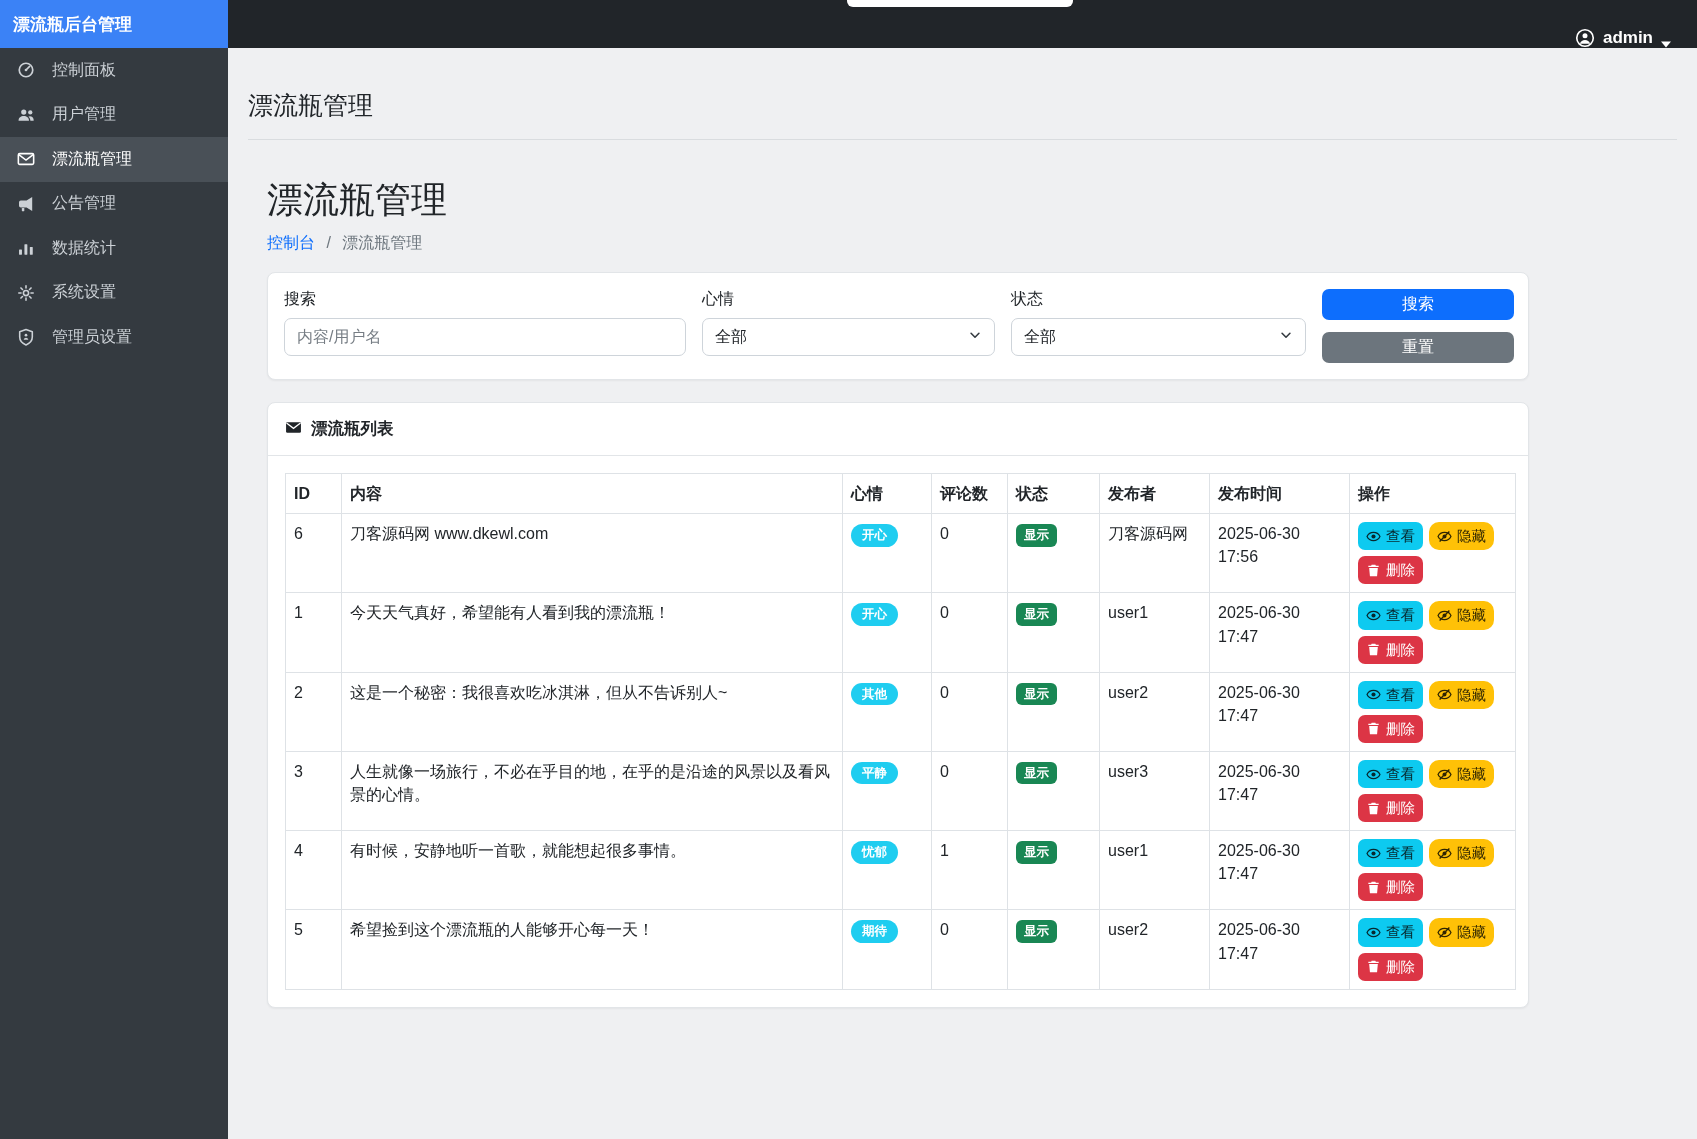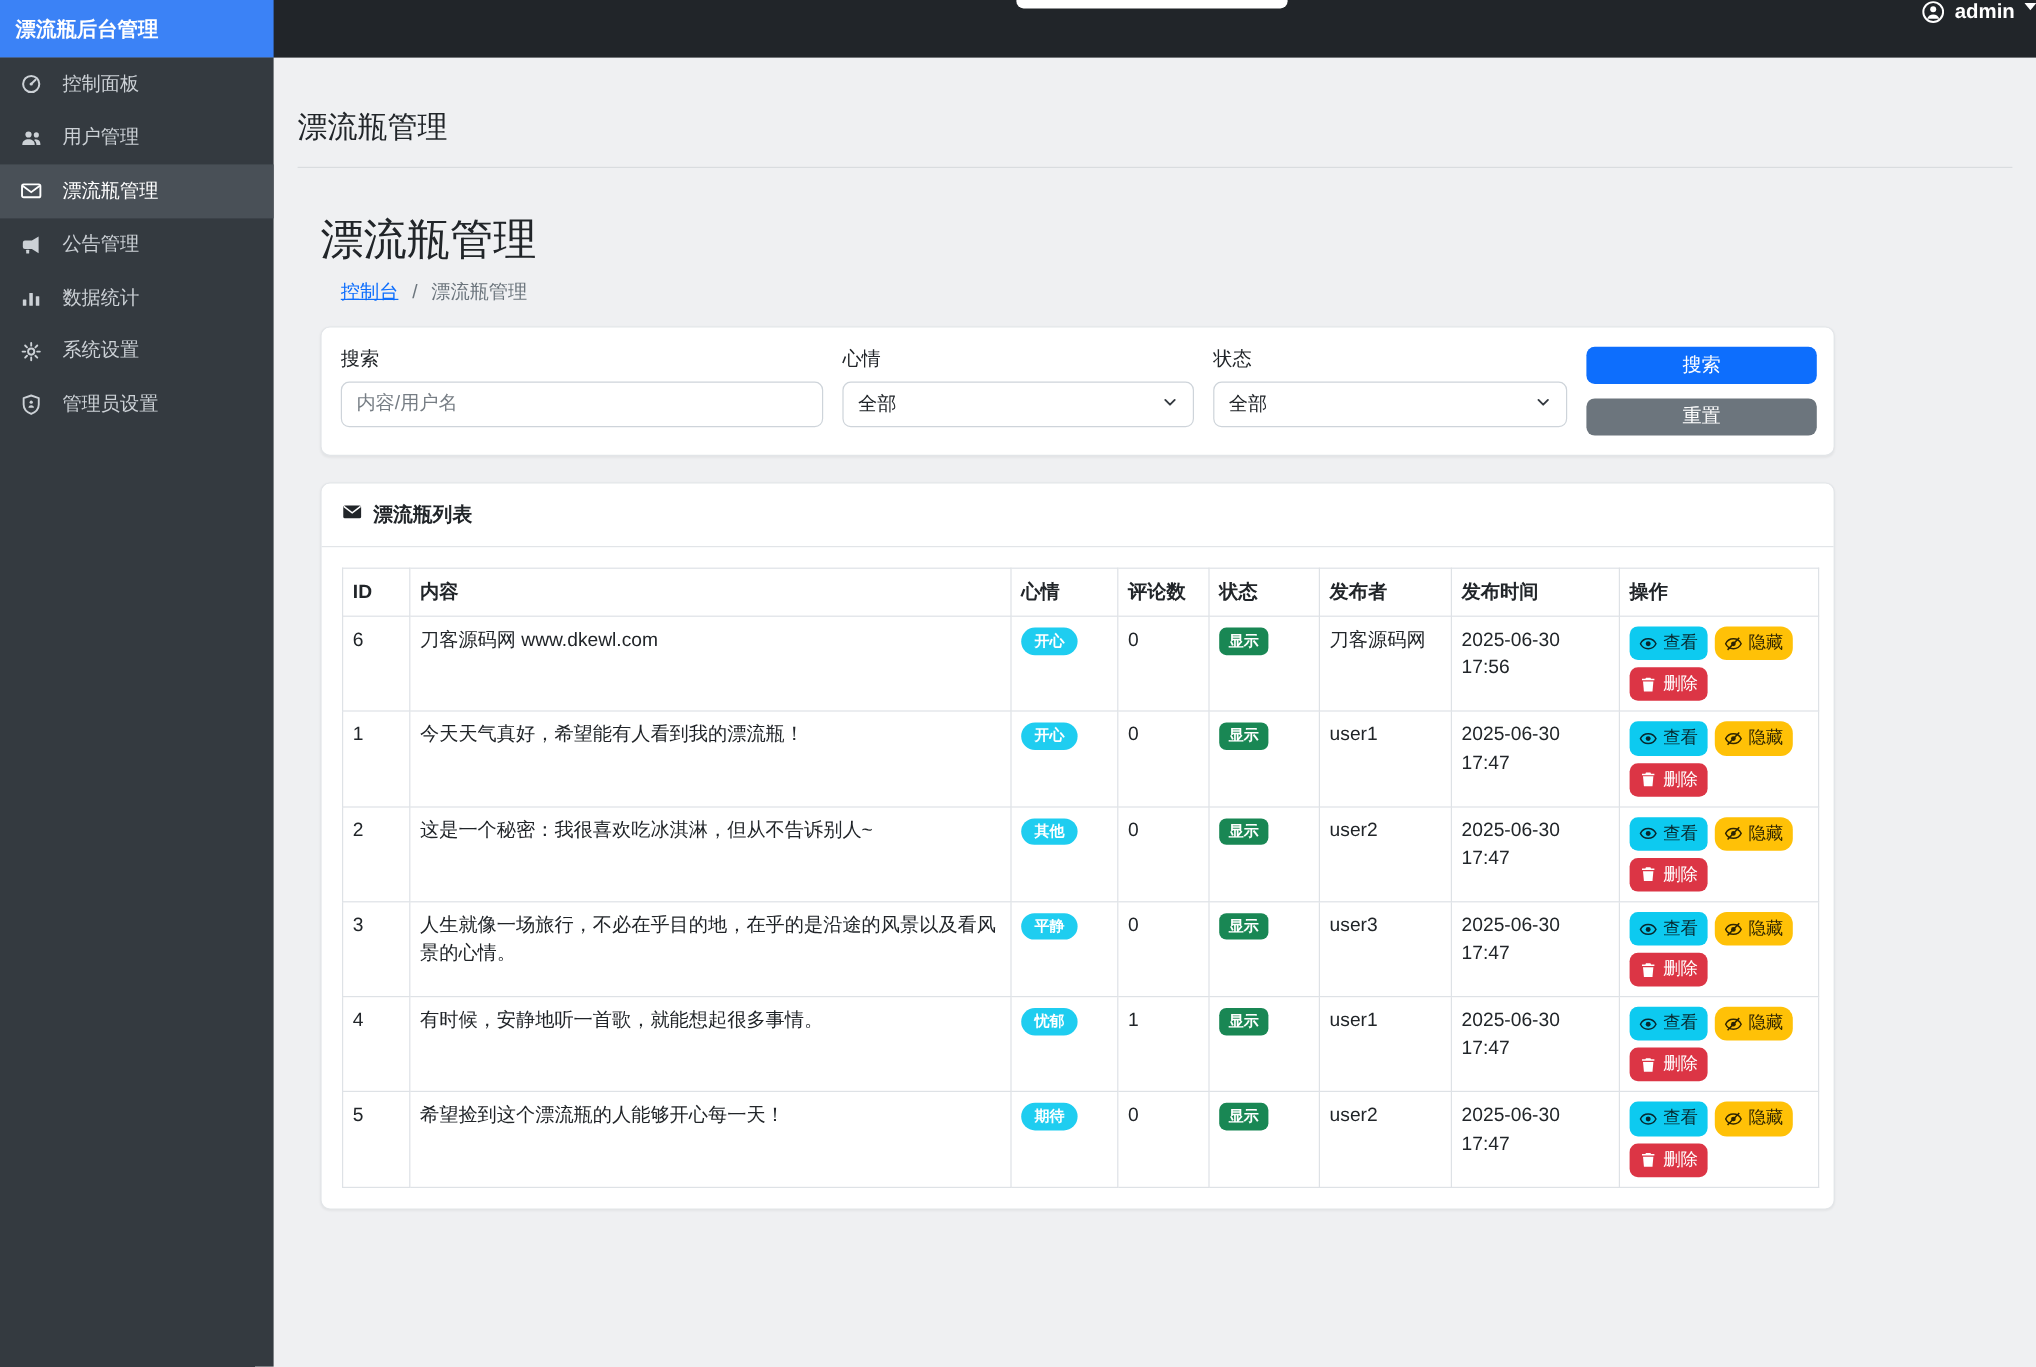--- a/index.html
+++ b/index.html
@@ -9,41 +9,41 @@
     background:#eff0f2;
     font-family:"Liberation Sans","DejaVu Sans",sans-serif;
     color:#212529;
   }
   
   .white-notch{position:absolute;top:0;left:847px;width:226px;height:7px;background:#fff;border-radius:0 0 6px 6px;z-index:50;}
 
   
   .navbar{height:48px;background:#212529;display:flex;justify-content:space-between;align-items:stretch;}
   .navbar-brand{width:228px;background:#3b82f6;display:flex;align-items:center;padding-left:13px;color:#fff;font-weight:bold;font-size:17px;}
-  .navbar-user{display:flex;align-items:flex-start;gap:8px;color:#fff;font-size:17px;font-weight:bold;cursor:pointer;}
+  .navbar-user{display:flex;align-items:flex-end;gap:8px;color:#fff;padding-right:26px;font-size:17px;font-weight:bold;cursor:pointer;}
   .navbar-user .icon{display:flex;}
   .navbar-user svg{width:20px;height:20px;}
   .caret svg{width:10px;height:7px;margin-top:2px;}
 
   
   .layout{display:flex;min-height:1091px;}
   .sidebar{width:228px;flex:none;background:#343a40;}
   .side-item{display:flex;align-items:center;gap:16px;height:44.5px;padding:0 17px;color:#ccd1d6;font-size:16px;cursor:pointer;}
   .side-item .icon{width:19px;display:flex;}
   .side-item svg{width:18px;height:18px;}
   .side-item.active{background:#495057;color:#fff;}
 
   .main{flex:1;min-width:0;}
   .content-top{margin:0 20px;padding:41px 0 17px;border-bottom:1px solid #d9dcdf;}
   .content-top h2{margin:0;font-size:25px;font-weight:400;}
   .container{padding:24px 0 40px 39px;width:1301px;}
 
   h1.page-title{margin:12px 0 8px;font-size:36px;font-weight:500;}
   .breadcrumb{font-size:16px;margin-bottom:18px;}
-  .breadcrumb a{color:#0d6efd;text-decoration:underline;cursor:pointer;margin-left:17px;}
+  .breadcrumb a{color:#0d6efd;cursor:pointer;}
   .breadcrumb .sep{color:#6c757d;margin:0 7px;}
   .breadcrumb .current{color:#6c757d;}
 
   
   .card{background:#fff;border:1px solid #e2e5e8;border-radius:8px;box-shadow:0 1px 2px rgba(0,0,0,.05);}
   .filter-card{padding:16px;margin-bottom:22px;}
   .filter-grid{display:grid;grid-template-columns:402px 293px 295px 192px;gap:16px;}
   .field label{display:block;font-size:16px;margin-bottom:8px;}
   .field input{width:100%;height:38px;border:1px solid #ced4da;border-radius:7px;font-size:16px;padding:0 12px;background:#fff;font-family:inherit;color:#212529;}
   .field input::placeholder{color:#767d84;}

